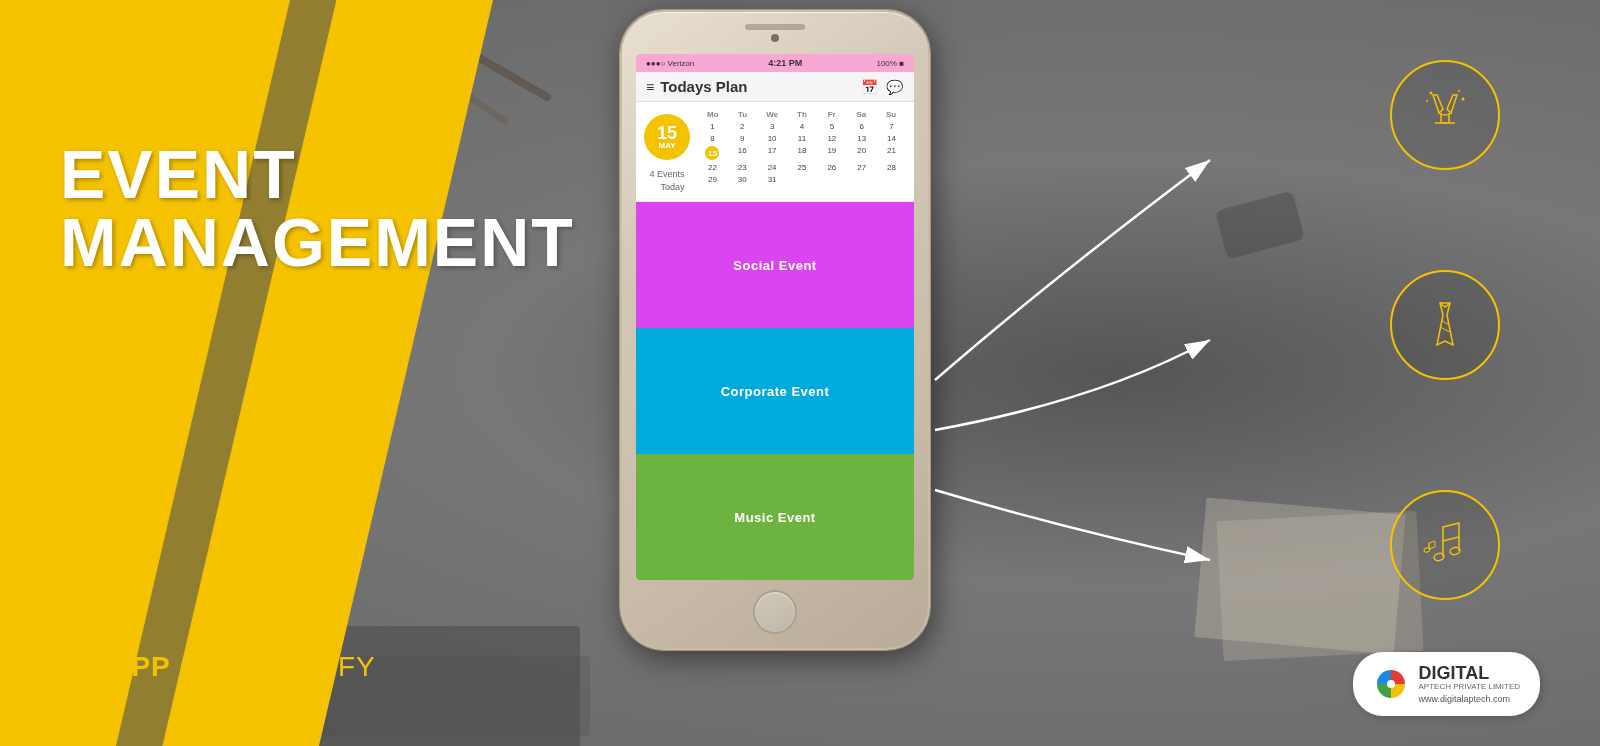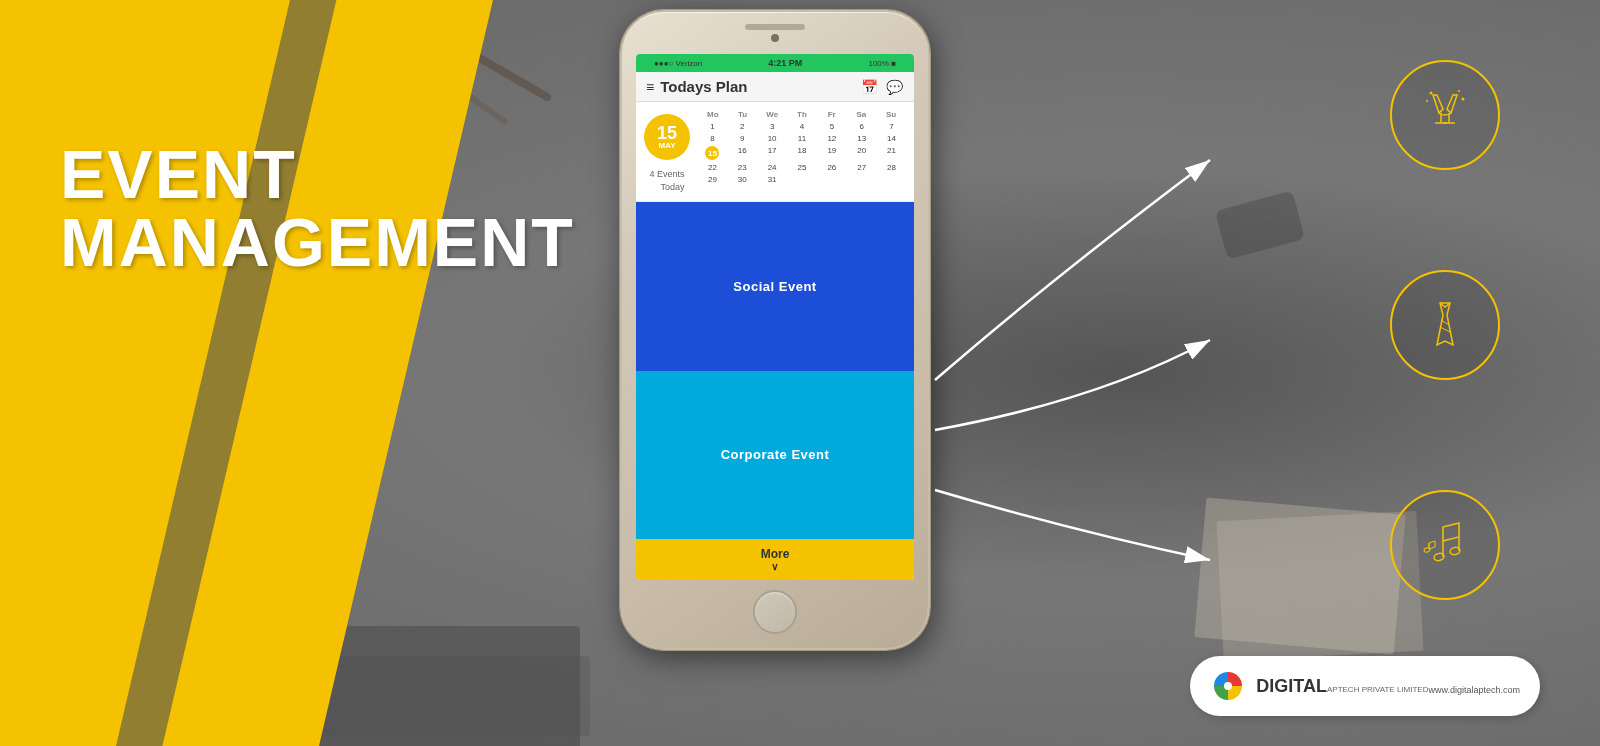--- a/index.html
+++ b/index.html
@@ -145,22 +145,22 @@
       bottom: 68px;
       background: #f5f5f5;
       border-radius: 4px;
       overflow: hidden;
       display: flex;
       flex-direction: column;
     }
 
     
     .status-bar {
-      background: #22c55e;
-      padding: 4px 18px;
+      background: #f9a8d4;
+      padding: 4px 10px;
       display: flex;
       justify-content: space-between;
       align-items: center;
       font-size: 9px;
       color: #333;
       height: 18px;
     }
 
     .status-left { font-size: 8px; }
     .status-center { font-weight: bold; font-size: 9px; }
@@ -293,21 +293,21 @@
       display: flex;
       align-items: center;
       justify-content: center;
       font-size: 13px;
       font-weight: 700;
       color: white;
       text-transform: none;
       letter-spacing: 0.5px;
     }
 
-    .social-event { background: #1d4ed8; }
+    .social-event { background: #d946ef; }
     .corporate-event { background: #00AADD; }
     .music-event { background: #6DB33F; }
     .more-btn {
       background: #F5C200;
       color: #333;
       font-size: 11px;
       font-weight: 600;
       flex: 0;
       padding: 8px;
       display: flex;
@@ -348,22 +348,21 @@
       box-shadow: 2px 2px 8px rgba(0,0,0,0.2);
     }
 
     .brand-icon {
       width: 36px;
       height: 36px;
     }
 
     .brand-text-area {
       display: flex;
-      flex-direction: row;
-      align-items: flex-end;
+      flex-direction: column;
     }
 
     .brand-name {
       font-size: 18px;
       font-weight: 900;
       color: #333;
       line-height: 1;
     }
 
     .brand-name span { color: #E53935; }
@@ -407,20 +406,23 @@
 <div style="position:absolute;left:0;top:0;width:580px;height:100%;clip-path:polygon(50% 0, 58% 0, 28% 100%, 20% 100%);background:rgba(80,80,80,0.6);z-index:2;"></div>
 
 <div class="content-layer">
 
   <div class="left-text">
     <div class="event-title">EVENT</div>
     <div class="event-title">MANAGEMENT</div>
   </div>
 
   <div class="bottom-tagline">
+    <div class="tagline-text">
+      <strong>AN APP</strong><span> CAN AMPLIFY</span>
+    </div>
   </div>
 
   <div class="phone-container">
     <div class="phone-outer">
       <div class="phone-top-bar"></div>
       <div class="phone-camera"></div>
 
       <div class="phone-screen">
 
         <div class="status-bar">
@@ -508,23 +510,22 @@
           </div>
         </div>
 
         <div class="event-list">
           <div class="event-btn social-event" style="cursor:pointer;">
             <span>Social Event</span>
           </div>
           <div class="event-btn corporate-event" style="cursor:pointer;">
             <span>Corporate Event</span>
           </div>
-          <div class="more-btn" style="cursor:pointer;">
-            <span style="font-weight:700;font-size:12px;color:#333;">More</span>
-            <span style="font-size:10px;color:#333;">∨</span>
+          <div class="event-btn music-event" style="cursor:pointer;">
+            <span>Music Event</span>
           </div>
         </div>
       </div>
 
       <div class="phone-home-btn"></div>
     </div>
   </div>
 
   <svg class="arrow-svg" style="left:0;top:0;width:1600px;height:746px;pointer-events:none;" viewBox="0 0 1600 746">
     <defs>

